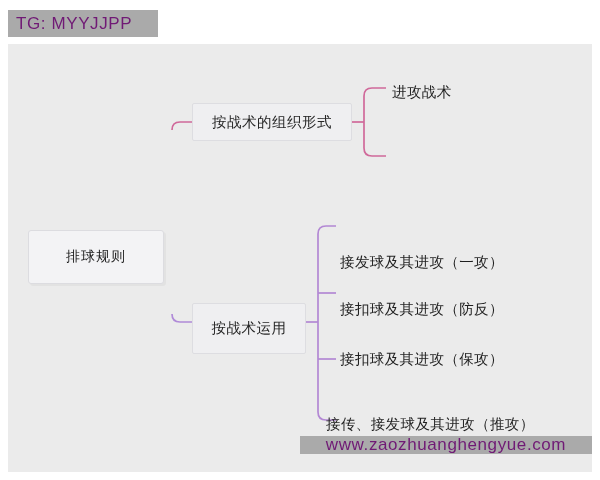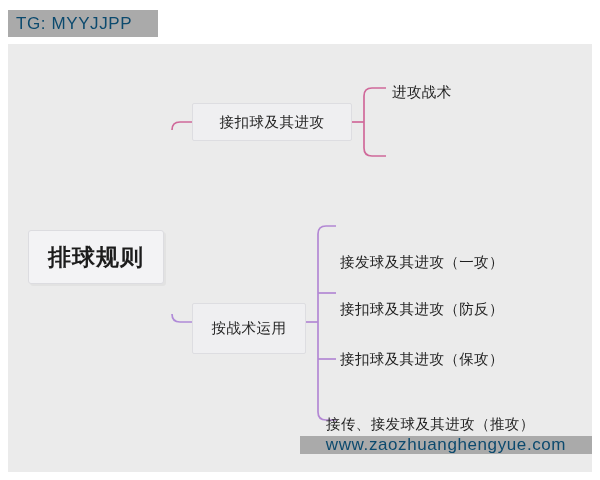--- a/index.html
+++ b/index.html
@@ -55,22 +55,22 @@
   }
 
   .node-root {
     left: 28px;
     top: 230px;
     width: 136px;
     height: 54px;
     background: #f3f3f5;
     border: 1px solid #dcdce0;
     border-radius: 3px;
-    font-size: 23px;
-    font-weight: bold;
+    font-size: 14px;
+    font-weight: normal;
     letter-spacing: 1px;
     box-shadow: 2px 2px 0 rgba(0,0,0,0.035);
   }
 
   .node-branch {
     background: #efeff1;
     border: 1px solid #dddde1;
     border-radius: 2px;
     font-size: 14.5px;
     letter-spacing: 0.5px;
@@ -104,21 +104,21 @@
   .leaf-a2 { left: 392px; top: 146px; }
   .leaf-b1 { left: 340px; top: 215px; margin-top: 36px; }
   .leaf-b2 { left: 340px; top: 298px; text-align: right; }
   .leaf-b3 { left: 340px; top: 348px; }
   .leaf-b4 { left: 326px; top: 413px; }
 
   
   .wm {
     position: absolute;
     background: #aaaaaa;
-    color: #0c4a6e;
+    color: #701a75;
     display: flex;
     align-items: center;
     letter-spacing: 0.6px;
   }
 
   .wm-top {
     left: 8px;
     top: 10px;
     width: 142px;
     height: 27px;
@@ -178,21 +178,21 @@
       <path d="M318,359 H336"></path>
       <path d="M318,412 Q318,420 326,420 H336"></path>
     </g>
   </svg>
 
   <div class="node node-root">
     <span>排球规则</span>
   </div>
 
   <div class="node node-branch node-branch-1">
-    <span>接扣球及其进攻</span>
+    <span>按战术的组织形式</span>
   </div>
 
   <div class="node node-branch node-branch-2">
     <span>按战术运用</span>
   </div>
 
   <div class="node node-leaf leaf-a1">
     <span>进攻战术</span>
   </div>
 

